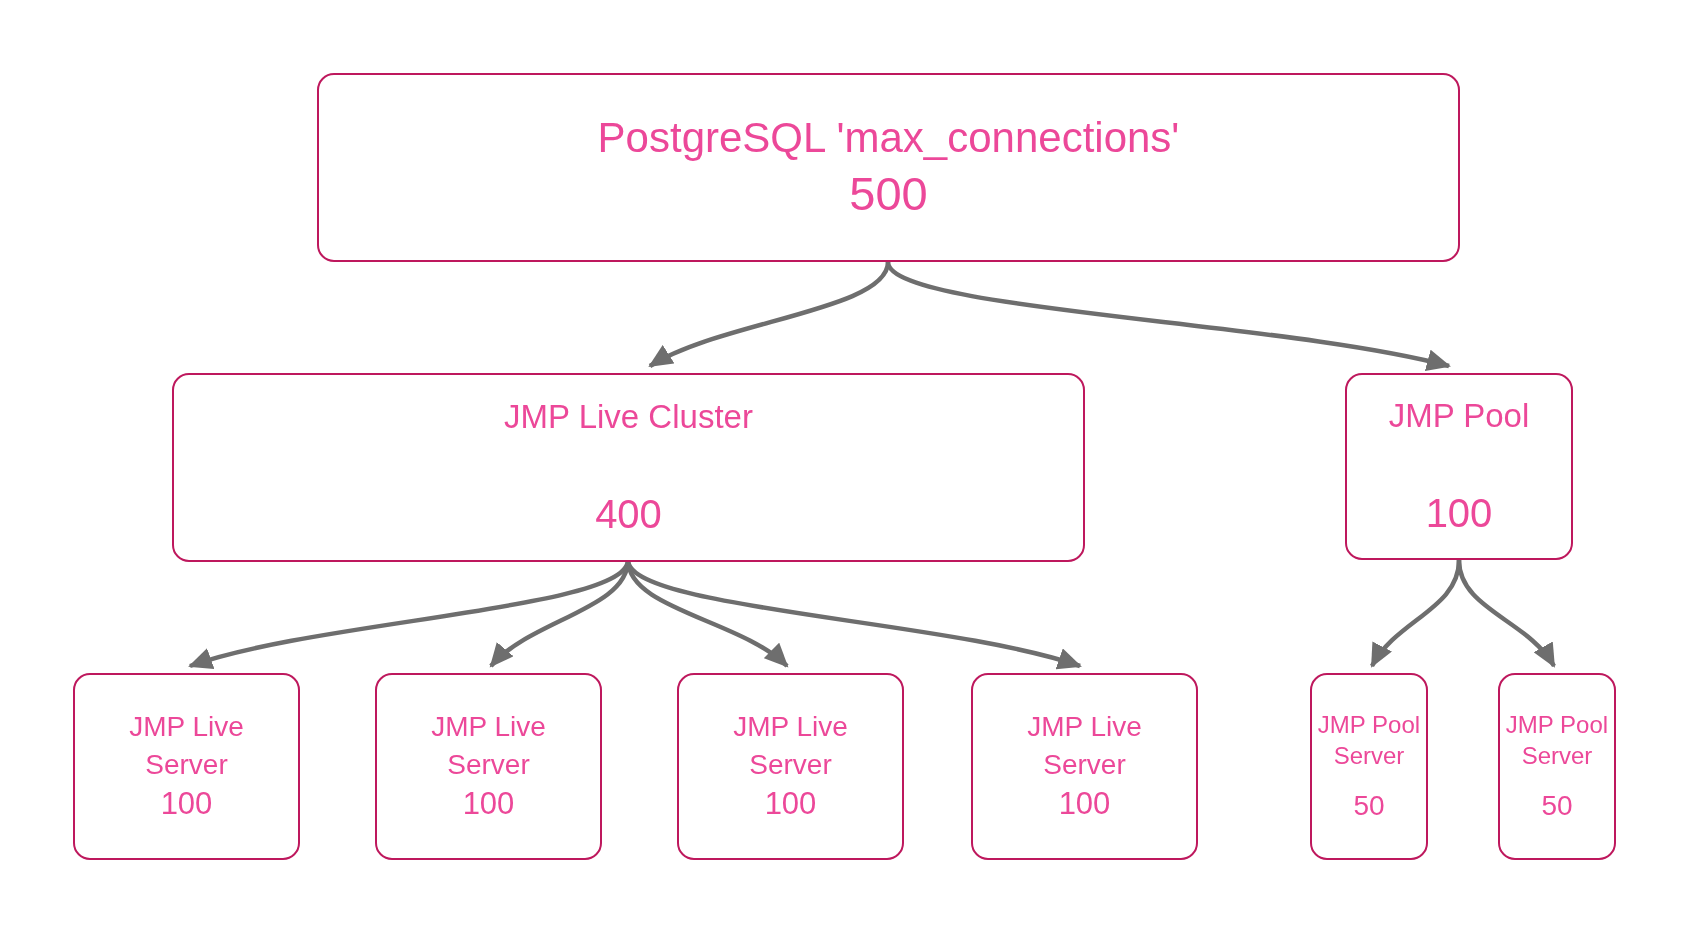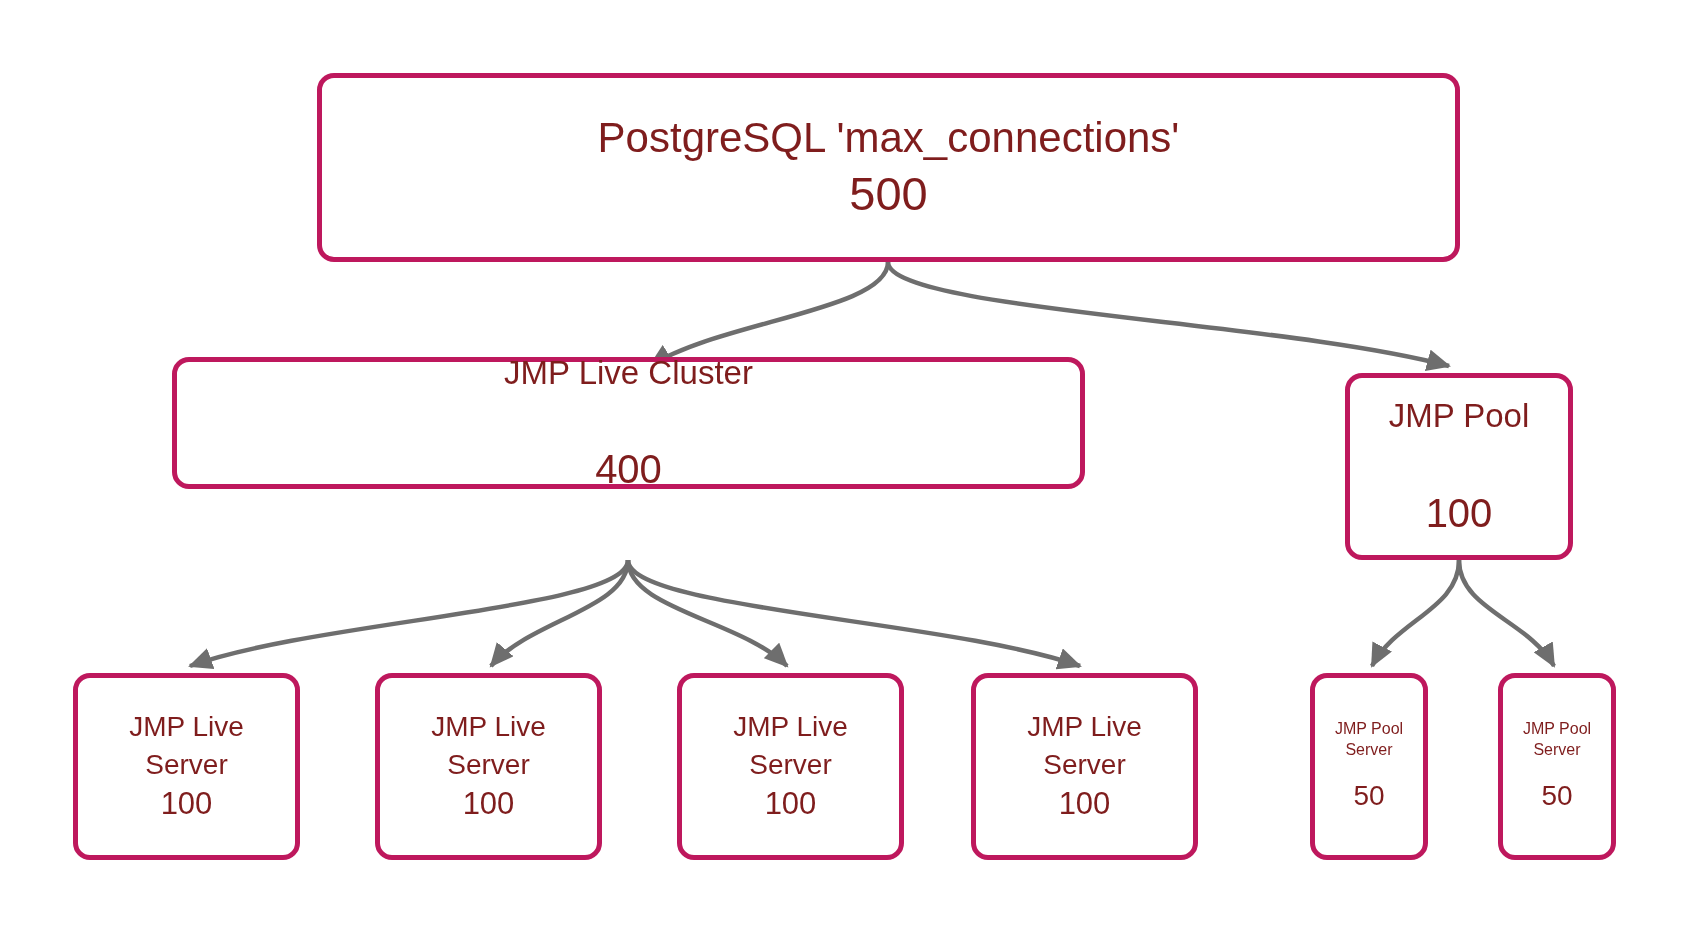--- a/index.html
+++ b/index.html
@@ -19,58 +19,58 @@
     position: absolute;
     left: 0;
     top: 0;
     width: 1688px;
     height: 938px;
     pointer-events: none;
   }
   .node {
     position: absolute;
     box-sizing: border-box;
-    border: 5px solid #be185d;
+    border: 2px solid #be185d;
     border-radius: 17px;
     background: #ffffff;
-    color: #7f1d1d;
+    color: #ec4899;
     display: flex;
     flex-direction: column;
     align-items: center;
     justify-content: center;
     text-align: center;
   }
   .node .label { font-weight: 400; }
   .node .value { font-weight: 400; }
 
   
   .n-root  { left: 317px;  top: 73px;  width: 1143px; height: 189px; }
   .n-root .label { font-size: 42px; line-height: 1.3; }
   .n-root .value { font-size: 47px; line-height: 1.25; }
 
   
-  .n-cluster { left: 172px;  top: 357px; width: 913px; height: 132px; }
+  .n-cluster { left: 172px;  top: 373px; width: 913px; height: 189px; }
   .n-pool    { left: 1345px; top: 373px; width: 228px; height: 187px; }
   .tier-mid .label { font-size: 33px; line-height: 1.35; }
   .tier-mid .value { font-size: 40px; line-height: 1.3; margin-top: 48px; }
 
   
   .tier-live { top: 673px; width: 227px; height: 187px; padding: 8px 12px; }
   .n-live1 { left: 73px; }
   .n-live2 { left: 375px; }
   .n-live3 { left: 677px; }
   .n-live4 { left: 971px; }
   .tier-live .label { font-size: 28px; line-height: 1.35; }
   .tier-live .value { font-size: 31px; line-height: 1.35; }
 
   
   .tier-pool { top: 673px; width: 118px; height: 187px; padding: 0 4px; }
   .n-pools1 { left: 1310px; }
   .n-pools2 { left: 1498px; }
-  .tier-pool .label { font-size: 16px; line-height: 1.3; }
+  .tier-pool .label { font-size: 24px; line-height: 1.3; }
   .tier-pool .value { font-size: 28px; line-height: 1.3; margin-top: 17px; }
 </style>
 </head>
 <body>
 
 <div class="canvas">
 
   <svg class="edge-layer" viewBox="0 0 1688 938" xmlns="http://www.w3.org/2000/svg">
     <defs>
       <marker id="ah" markerUnits="userSpaceOnUse" markerWidth="26" markerHeight="22" refX="22" refY="11" orient="auto">

